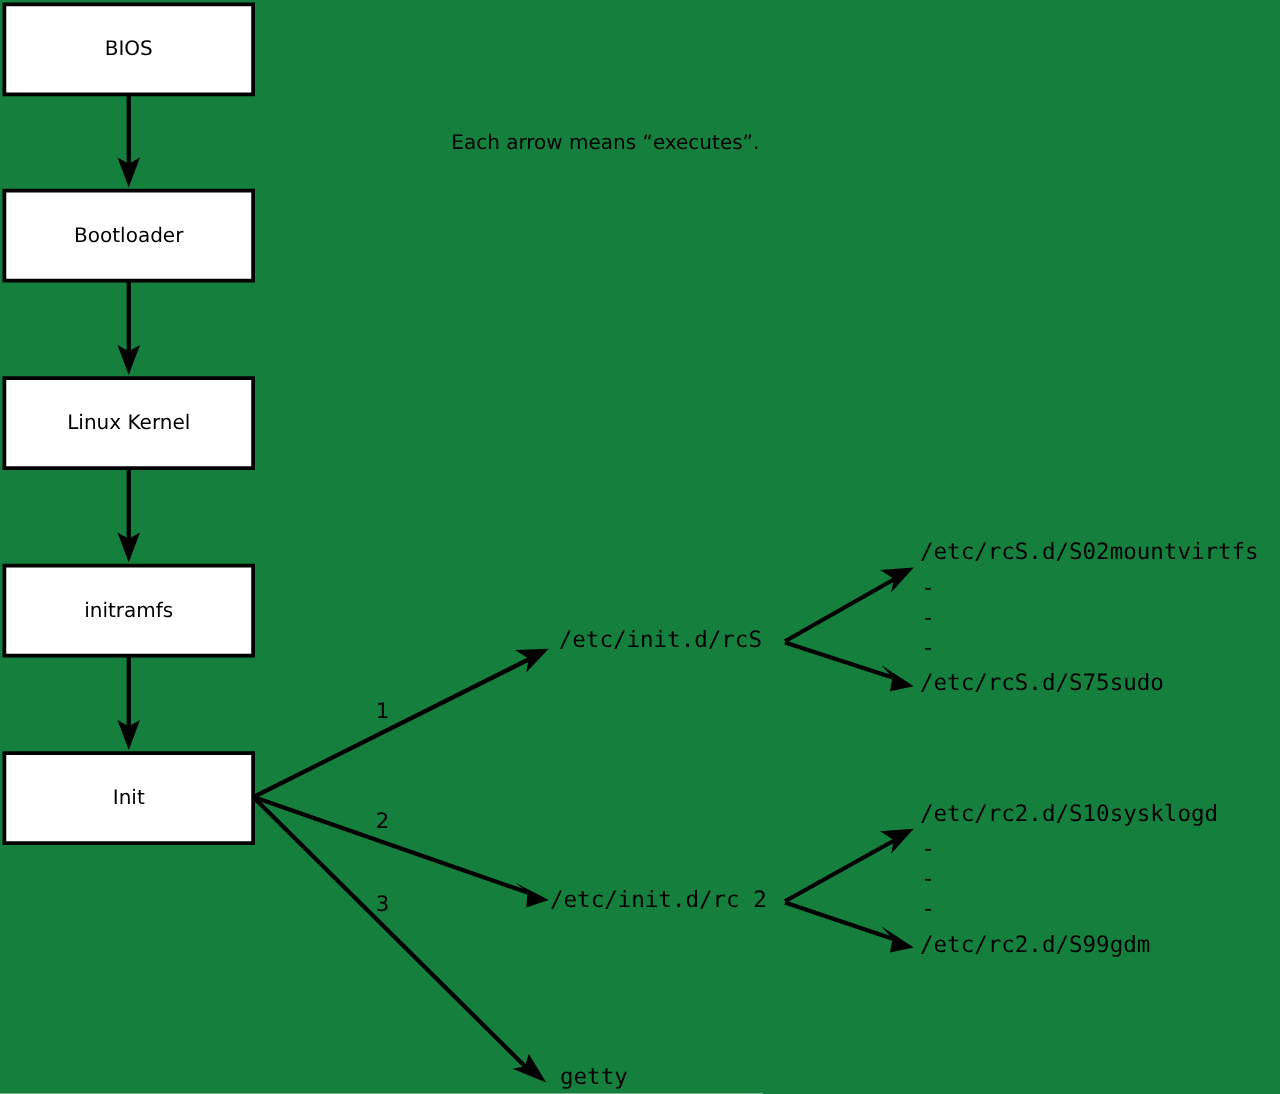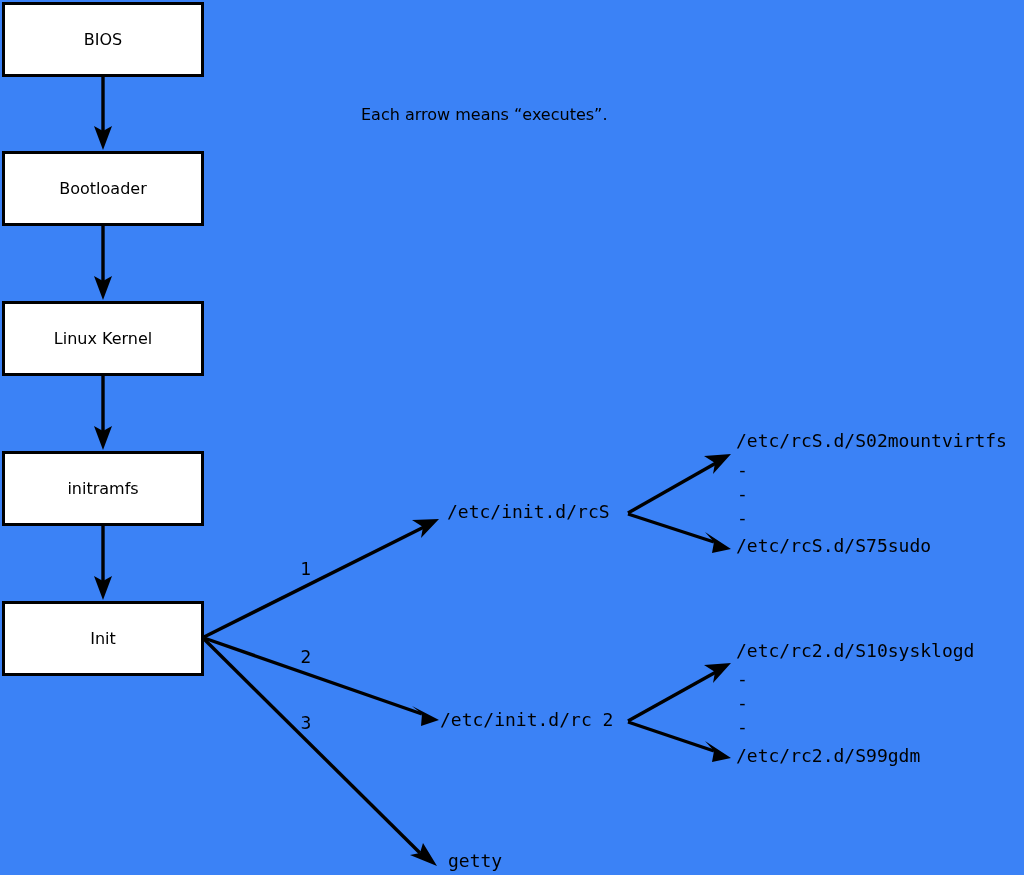--- a/index.html
+++ b/index.html
@@ -12,21 +12,21 @@
     width: 1024px;
     height: 875px;
     font-family: "Liberation Sans", sans-serif;
     color: #000000;
     overflow: hidden;
   }
   #diagram-root {
     position: relative;
     width: 1024px;
     height: 875px;
-    background: #3b82f6;
+    background: #15803d;
   }
   svg#diagram-svg {
     position: absolute;
     top: 0;
     left: 0;
     width: 1024px;
     height: 875px;
     display: block;
   }
   .node-box-label {

